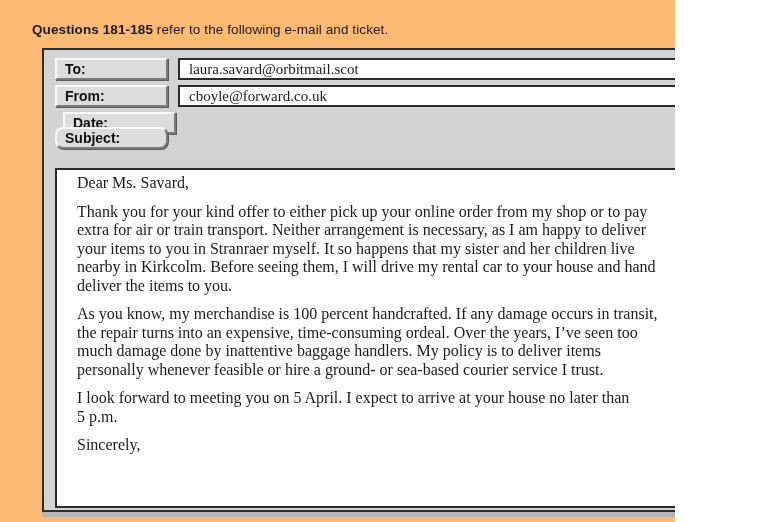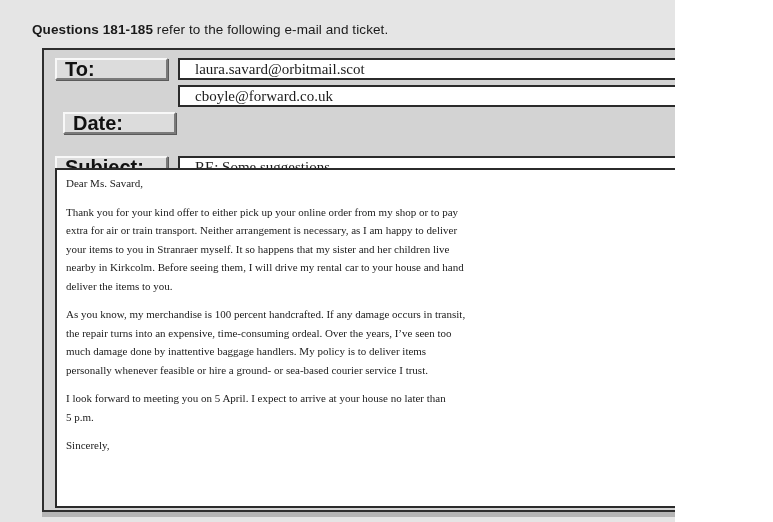--- a/index.html
+++ b/index.html
@@ -1,20 +1,20 @@
 <!DOCTYPE html>
 <html><head>
 <meta charset="utf-8">
 <style>
   html, body { margin: 0; padding: 0; background: #ffffff; }
   .page {
     position: relative;
     width: 675px;
     height: 522px;
-    background: #e5e5e5;
+    background: #fdba74;
     overflow: hidden;
     font-family: "Liberation Sans", sans-serif;
     color: #1c1c1c;
     text-decoration: underline;
   }
   .intro {
     position: absolute;
     left: 32px;
     top: 8px;
     font-size: 13.5px;
@@ -39,65 +39,65 @@
     position: absolute;
     left: 11px;
     width: 113px;
     height: 22px;
     box-sizing: border-box;
     background: #dcdcdc;
     border: 2px solid;
     border-color: #f8f8f8 #7a7a7a #7a7a7a #f8f8f8;
     box-shadow: 1px 1px 0 #5a5a5a;
     font-weight: bold;
-    font-size: 20px;
+    font-size: 14px;
     line-height: 18px;
     padding-left: 8px;
     color: #111111;
   }
   .field-value {
     position: absolute;
     left: 134px;
     width: 531px;
     height: 22px;
     box-sizing: border-box;
     background: #ffffff;
     border: 2px solid #2b2b2b;
     font-family: "Liberation Serif", serif;
     font-size: 15px;
     line-height: 18px;
-    padding-left: 15px;
+    padding-left: 9px;
     color: #1c1c1c;
     white-space: nowrap;
     overflow: hidden;
   }
   .row0 { top: 8px; }
   .row1 { top: 35px; }
   .row2 { top: 62px; margin-left: 8px; }
-  .row3 { top: 106px; }
+  .row3 { top: 77px; border-radius: 8px; }
 
   .body-box {
     position: absolute;
     left: 11px;
     top: 118px;
     width: 675px;
     height: 340px;
     box-sizing: border-box;
     background: #ffffff;
     border: 2px solid #2b2b2b;
   }
   .body-text {
     position: absolute;
     left: 0;
     top: 0;
     right: 20px;
     bottom: 0;
-    padding: 4px 6px 0 9px;
+    padding: 4px 6px 0 20px;
     font-family: "Liberation Serif", serif;
-    font-size: 11px;
+    font-size: 16px;
     line-height: 18.5px;
     color: #1b1b1b;
     overflow: hidden;
   }
   .para { margin: 0 0 10px 0; white-space: pre-line; }
 
   .scrollbar {
     position: absolute;
     top: 0;
     right: 0;
@@ -135,26 +135,26 @@
 
 <div class="page">
 
   <p class="intro"><span class="bold">Questions 181-185</span><span> refer to the following e-mail and ticket.</span></p>
 
   <div class="email-panel">
 
     <div class="field-label row0">To:</div>
     <div class="field-value row0">laura.savard@orbitmail.scot</div>
 
+    <div class="field-label row1">From:</div>
     <div class="field-value row1">cboyle@forward.co.uk</div>
 
     <div class="field-label row2">Date:</div>
 
     <div class="field-label row3">Subject:</div>
-    <div class="field-value row3">RE: Some suggestions</div>
 
     <div class="body-box">
 
       <div class="body-text">
         <div class="para">Dear Ms. Savard,</div>
         <div class="para">Thank you for your kind offer to either pick up your online order from my shop or to pay
 extra for air or train transport. Neither arrangement is necessary, as I am happy to deliver
 your items to you in Stranraer myself. It so happens that my sister and her children live
 nearby in Kirkcolm. Before seeing them, I will drive my rental car to your house and hand
 deliver the items to you.</div>

